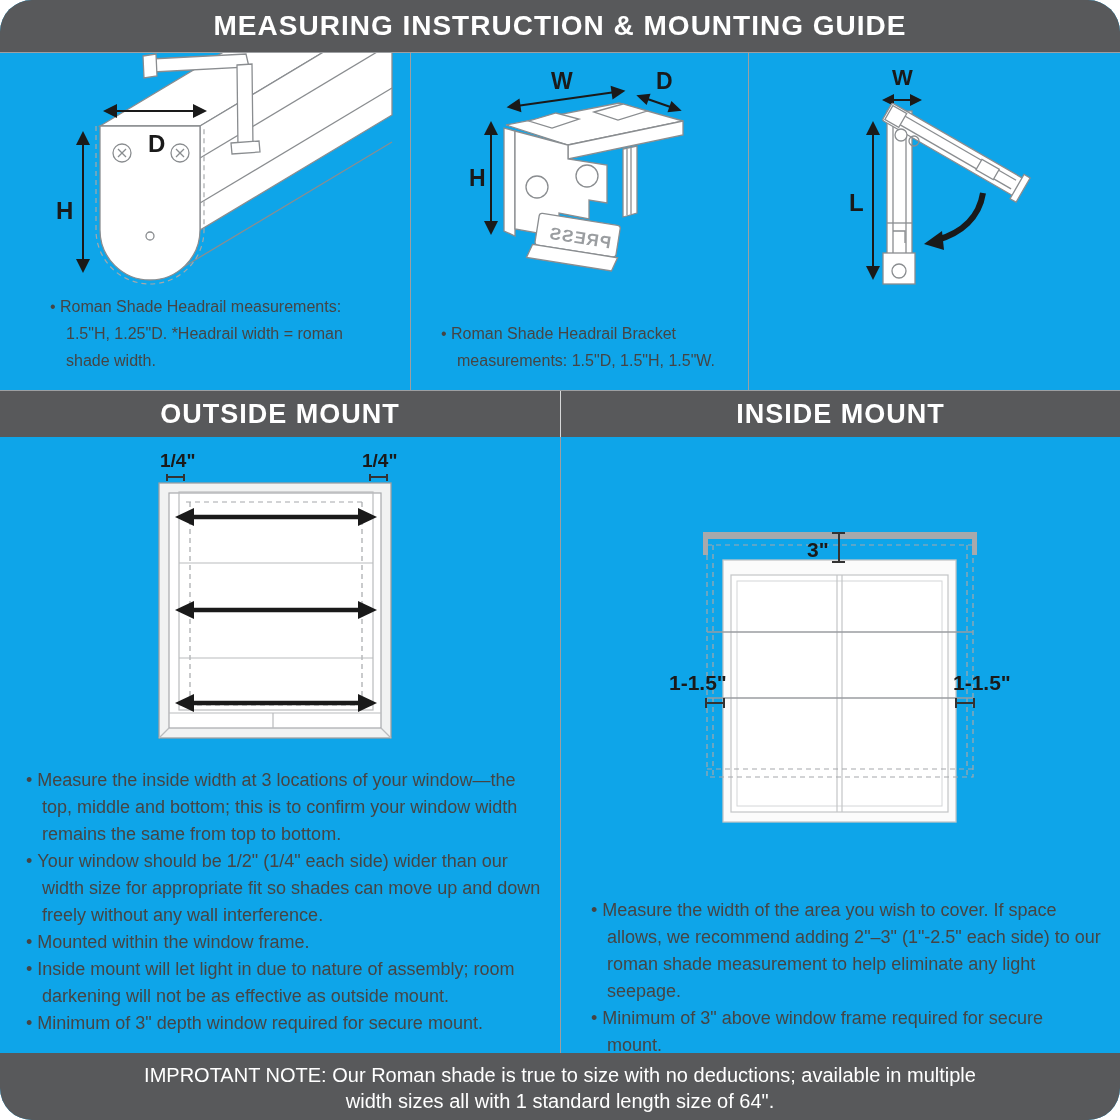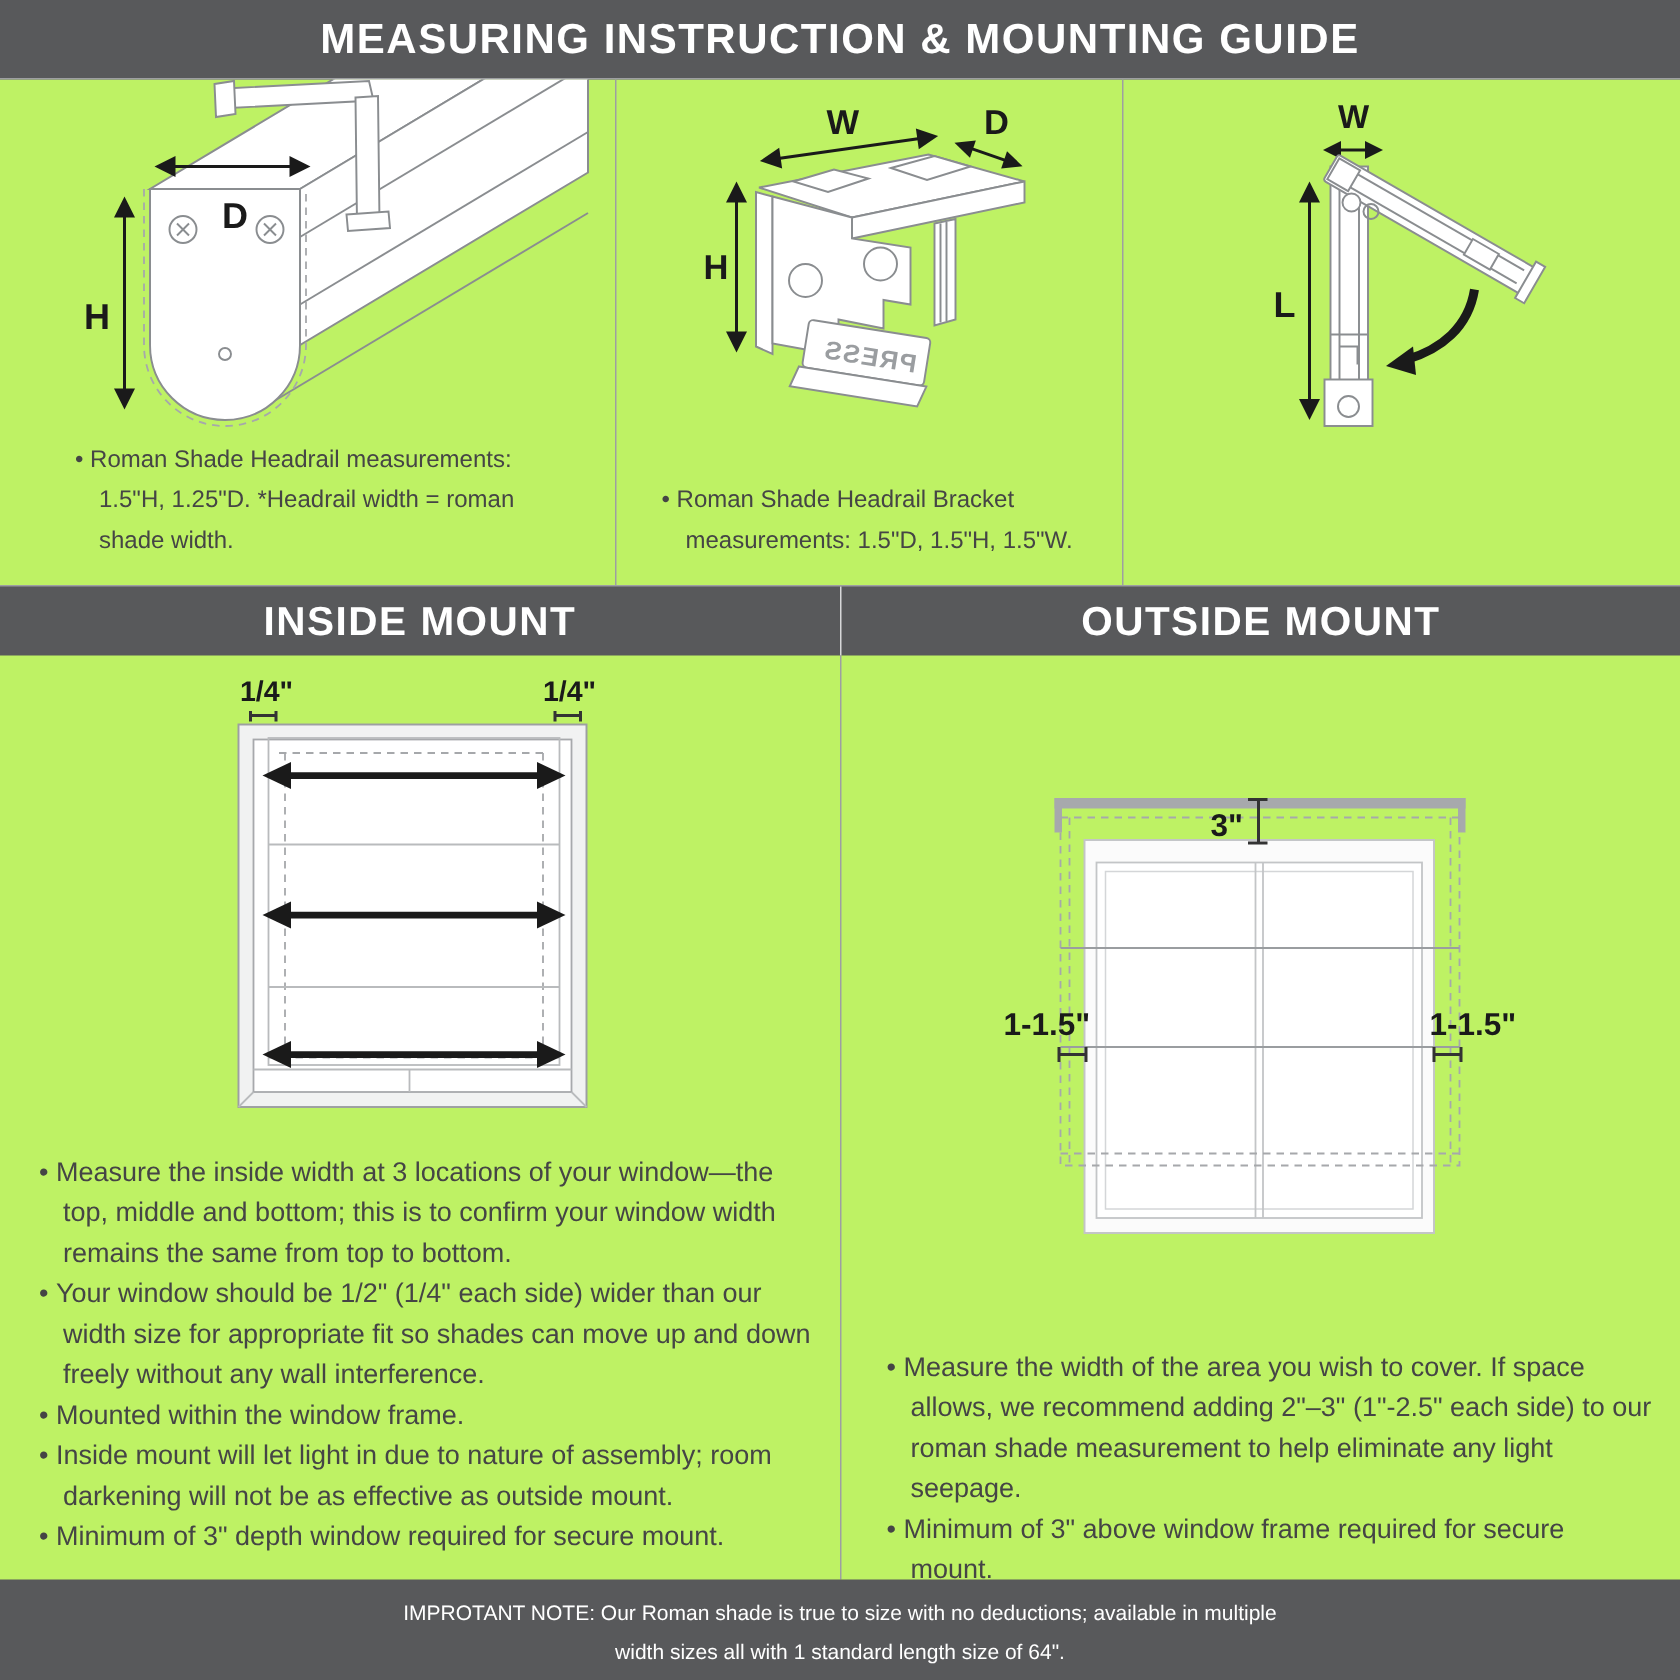--- a/index.html
+++ b/index.html
@@ -1,30 +1,30 @@
 <!DOCTYPE html>
 <html><head>
 <meta charset="utf-8">
 <style>
   * { margin:0; padding:0; box-sizing:border-box; }
   html,body { background:#ffffff; }
   body { font-family:"Liberation Sans","DejaVu Sans",sans-serif; color:#454545; }
-  .page { position:relative; width:1120px; height:1120px; background:#bef264; overflow:hidden; margin:0 auto; }
+  .page { position:relative; width:1120px; height:1120px; background:#0ea5e9; overflow:hidden; margin:0 auto;border-radius:32px; }
 
   
   .banner { background:#58595b; color:#fff; }
   .top-banner {
     position:absolute; left:0; top:0; width:1120px; height:53px;
     display:flex; align-items:center; justify-content:center;
     font-size:28px; font-weight:bold; letter-spacing:1px;
     border-bottom:1px solid #9d9fa2;
   }
   .bottom-banner {
     position:absolute; left:0; top:1053px; width:1120px; height:67px;
-    text-align:center; font-size:14px; line-height:26px; padding-top:9px;
+    text-align:center; font-size:20px; line-height:26px; padding-top:9px;
   }
 
   
   .top-panels { position:absolute; left:0; top:53px; width:1120px; height:337px; display:flex; }
   .panel { position:relative; height:337px; }
   .panel-1 { width:410px; }
   .panel-2 { width:338px; border-left:1px solid #9d9fa2; }
   .panel-3 { width:372px; border-left:1px solid #9d9fa2; }
   .panel svg { display:block; }
 
@@ -215,22 +215,22 @@
 
         <g>
           <path d="M234,140 C230,165 212,180 188,187" fill="none" stroke="#1a1a1a" stroke-width="6"></path>
           <polygon class="blk" points="175,191 193,178 195,197"></polygon>
         </g>
       </svg>
     </div>
   </section>
 
   <div class="mount-band">
+    <div class="half">OUTSIDE MOUNT</div>
     <div class="half">INSIDE MOUNT</div>
-    <div class="half">OUTSIDE MOUNT</div>
   </div>
 
   <section class="mount-cols">
 
     <div class="mcol mcol-left">
       <svg width="560" height="316" viewBox="0 0 560 316">
 
         <text class="dim-label" x="160" y="30" font-size="19">1/4"</text>
         <text class="dim-label" x="362" y="30" font-size="19">1/4"</text>
         <path class="tick" d="M167,37 v7 M184,37 v7 M167,40 H184"></path>

